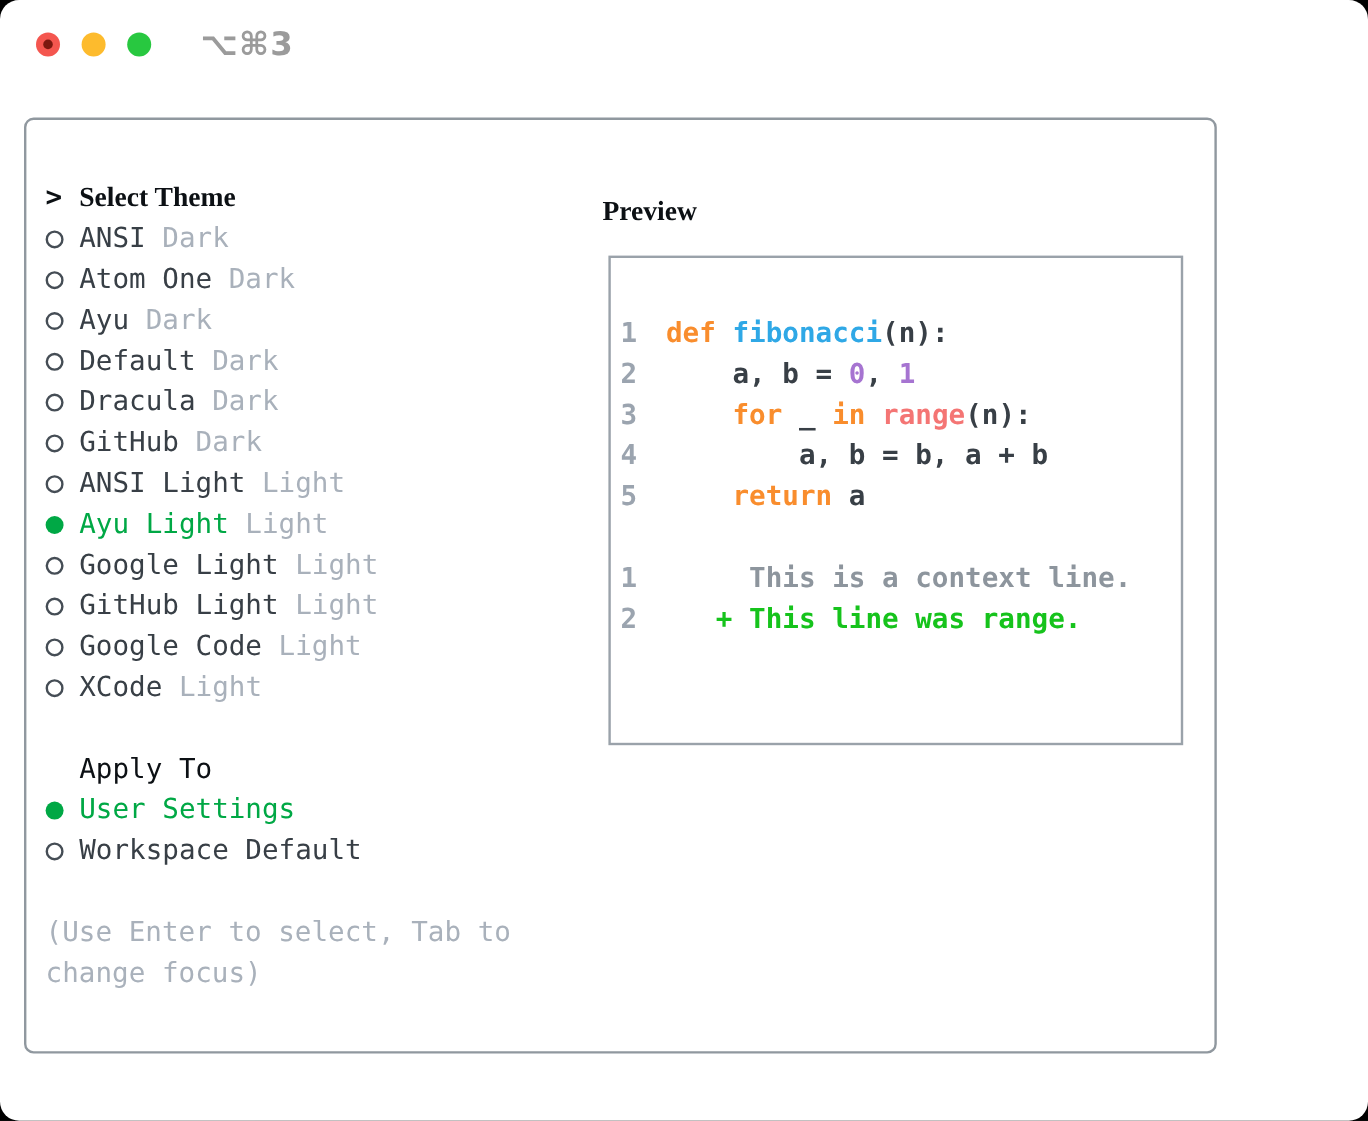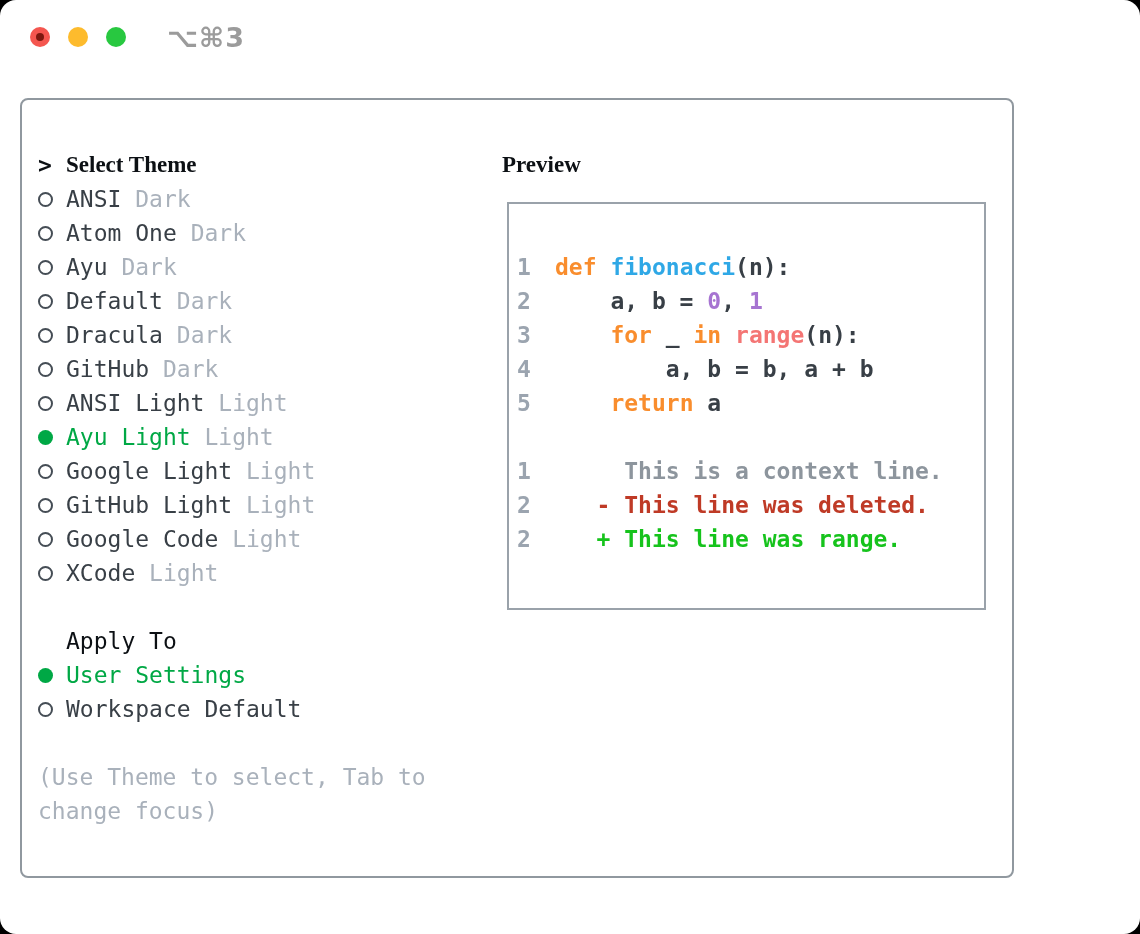--- a/index.html
+++ b/index.html
@@ -28,21 +28,21 @@
   .apply-heading{color:var(--heading-black);}
   .radio{display:inline-block;width:11px;height:11px;border:2px solid #454d55;border-radius:50%;}
   .radio.on{width:15px;height:15px;border:none;background:var(--selection-green);}
   .name{color:var(--text-dark);}
   .selected .name{color:var(--selection-green);}
   .variant{color:var(--muted-gray);}
   .spacer{height:34px;}
   .hint{color:var(--muted-gray);width:424px;line-height:34px;}
 
   
-  .right-col{position:absolute;left:480px;top:48px;}
+  .right-col{position:absolute;left:480px;top:59px;}
   .preview-box{margin-top:20px;margin-left:5px;width:479px;height:408px;box-sizing:border-box;
                border:2px solid var(--preview-border);padding:46px 0 0 8px;overflow:hidden;background:#fff;}
   .pline{height:34px;white-space:pre;font-weight:bold;}
   .gutter{display:inline-block;width:38px;color:var(--gutter-gray);}
   .c-fg{color:var(--text-dark);}
   .c-keyword{color:var(--keyword-orange);}
   .c-function{color:var(--function-blue);}
   .c-call{color:var(--call-coral);}
   .c-number{color:var(--number-purple);}
   .c-context{color:var(--context-gray);}
@@ -91,36 +91,35 @@
         <span class="slot"></span><span class="apply-heading">Apply To</span>
       </div>
 
       <div id="apply-list">
           <div class="row theme-item selected"><span class="slot"><span class="radio on"></span></span><span class="name">User Settings</span></div>
           <div class="row theme-item"><span class="slot"><span class="radio"></span></span><span class="name">Workspace Default</span></div>
         </div>
 
       <div class="row spacer"></div>
 
-      <div class="hint">(Use Theme to select, Tab to change focus)</div>
+      <div class="hint">(Use Enter to select, Tab to change focus)</div>
     </div>
 
     <div class="right-col">
       <div class="row">
         <span class="heading">Preview</span>
       </div>
       <div class="preview-box">
         <div id="preview-lines">
             <div class="pline"><span class="gutter">1</span><span class="c-keyword">def</span><span class="c-fg"> </span><span class="c-function">fibonacci</span><span class="c-fg">(n):</span></div>
             <div class="pline"><span class="gutter">2</span><span class="c-fg">    a, b = </span><span class="c-number">0</span><span class="c-fg">, </span><span class="c-number">1</span></div>
             <div class="pline"><span class="gutter">3</span><span class="c-fg">    </span><span class="c-keyword">for</span><span class="c-fg"> _ </span><span class="c-keyword">in</span><span class="c-fg"> </span><span class="c-call">range</span><span class="c-fg">(n):</span></div>
             <div class="pline"><span class="gutter">4</span><span class="c-fg">        a, b = b, a + b</span></div>
             <div class="pline"><span class="gutter">5</span><span class="c-fg">    </span><span class="c-keyword">return</span><span class="c-fg"> a</span></div>
             <div class="pline"><span class="gutter"></span></div>
             <div class="pline"><span class="gutter">1</span><span class="c-context">     This is a context line.</span></div>
-            <div class="pline"><span class="gutter">2</span><span class="c-deleted">   - This line was deleted.</span></div>
             <div class="pline"><span class="gutter">2</span><span class="c-added">   + This line was range.</span></div>
           </div>
       </div>
     </div>
 
   </div>
 </div>
 
 </body></html>

